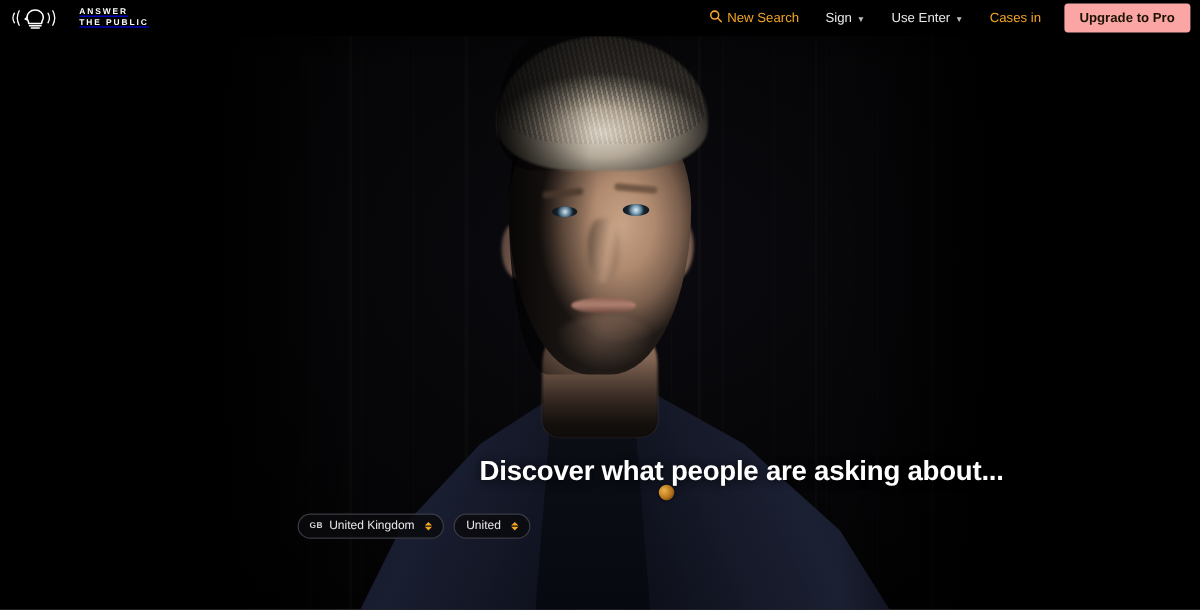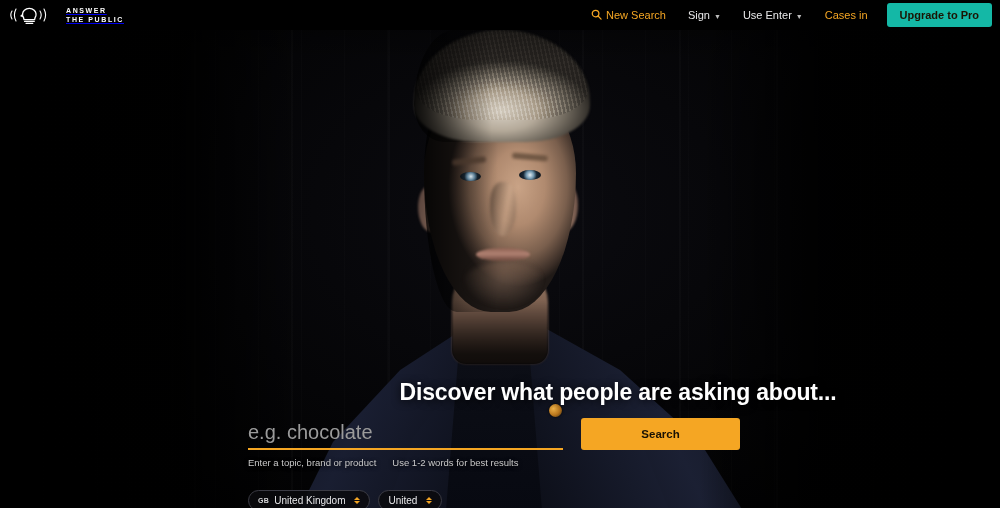--- a/index.html
+++ b/index.html
@@ -180,21 +180,21 @@
   .nav-item.accent .mag circle, .nav-item.accent .mag line{ stroke:#f5a623; }
   .caret{ font-size:7px; color:#bdbdbd; line-height:1; transform:translateY(1px); }
   .badge{
     position:absolute; top:2px; right:3px;
     width:12px; height:12px; border-radius:50%;
     background:#f5a623; color:#1b1403;
     font-size:7px; font-weight:700;
     display:flex; align-items:center; justify-content:center;
   }
   .btn-pro{
-    background:#14b8a6; color:#1b1403;
+    background:#fca5a5; color:#1b1403;
     font-size:11px; font-weight:700;
     padding:6px 13px; border-radius:3px; border:0;
     cursor:pointer; margin-left:8px; white-space:nowrap;
     font-family:"Liberation Sans", sans-serif;
   }
 
   
   #hero{
     position:absolute; left:248px; top:378px; width:740px;
     z-index:30;
@@ -343,30 +343,20 @@
     </div>
 
     <button class="btn-pro">Upgrade to Pro</button>
   </nav>
 </header>
 
 <section id="hero">
 
   <h1 class="headline">Discover what people are asking about...</h1>
 
-  <div class="search-row">
-    <div class="search-field">
-      <input class="search-input" type="text" placeholder="e.g. chocolate" style="">
-      <div class="hints">
-        <span>Enter a topic, brand or product</span>
-        <span>Use 1-2 words for best results</span>
-      </div>
-    </div>
-    <button class="btn-search">Search</button>
-  </div>
 
   <div class="selects">
     <div class="pill">
       <span class="cc">GB</span>
       <span>United Kingdom</span>
       <span class="stepper">
           <i class="up"></i>
           <i class="dn"></i>
         </span>
     </div>

